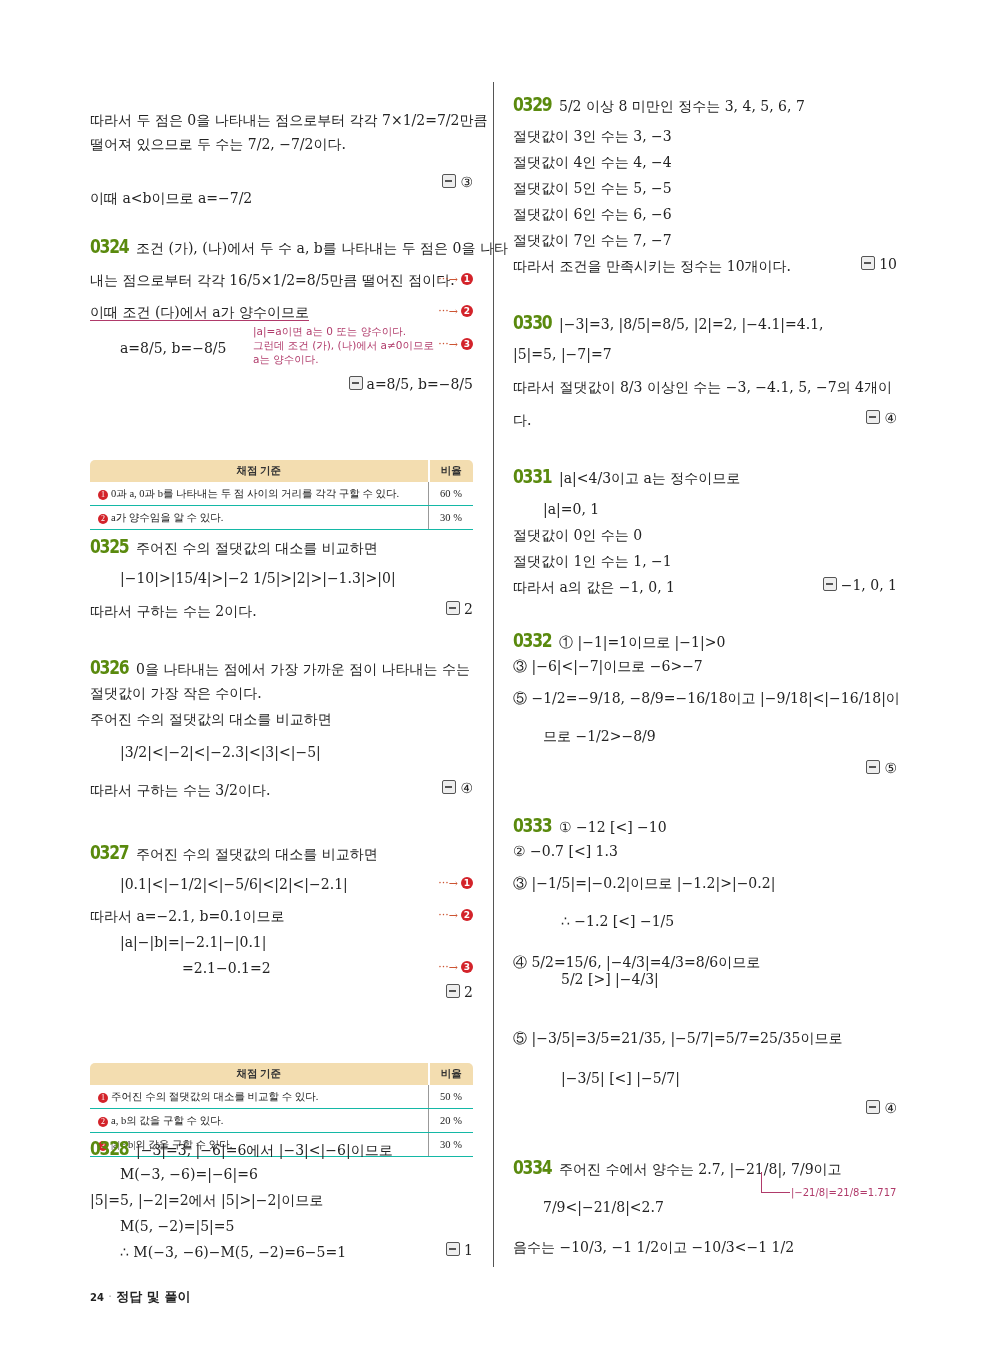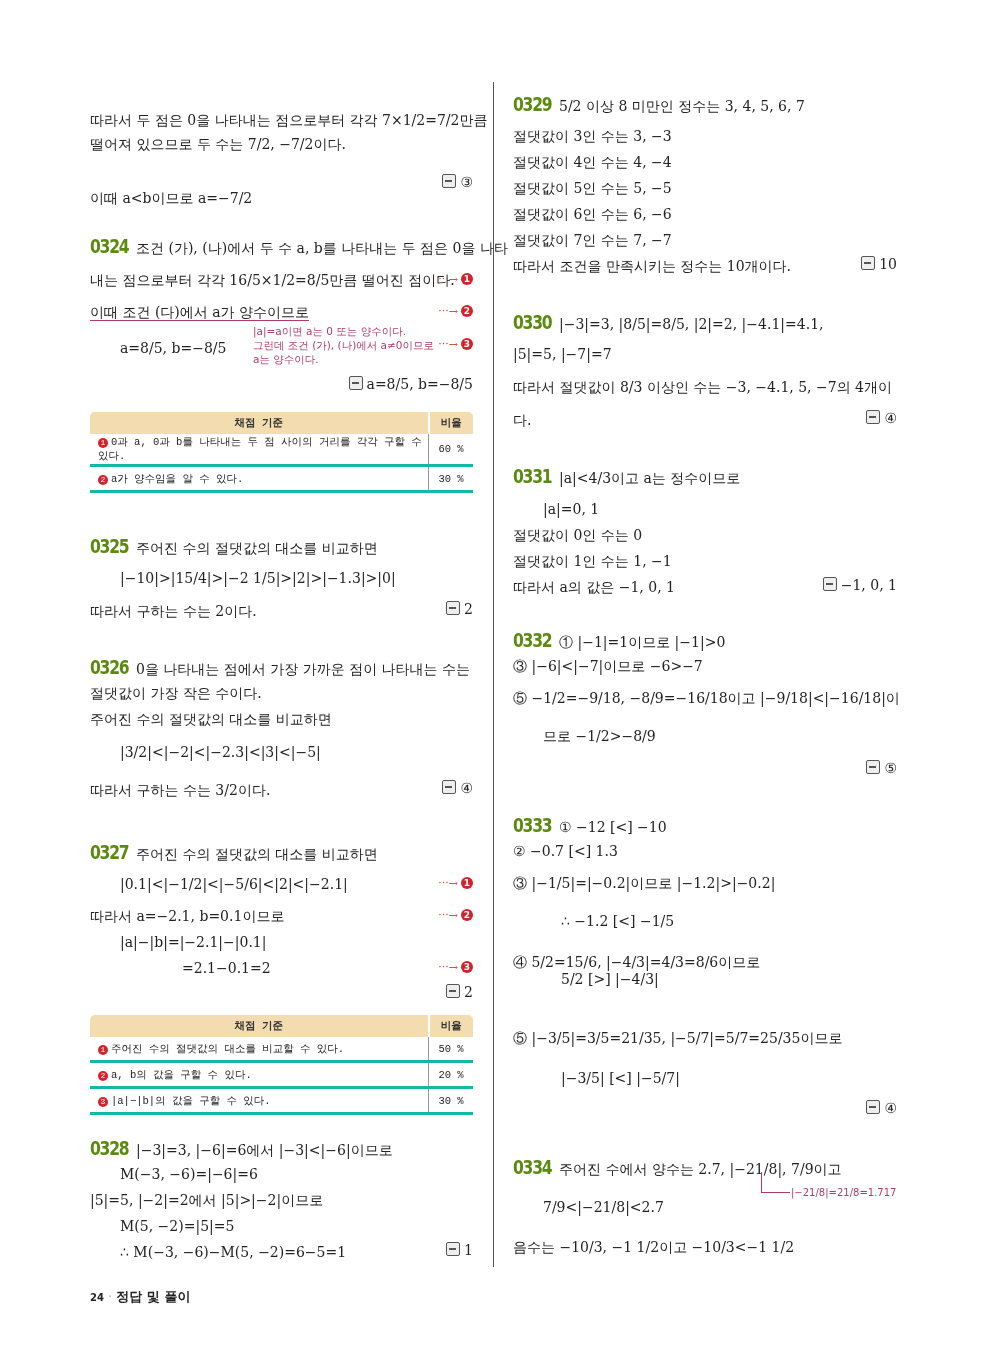--- a/index.html
+++ b/index.html
@@ -16,25 +16,25 @@
          letter-spacing:-1.5px; transform:scaleX(0.82); transform-origin:left center; display:inline-block; margin-right:-4px; }
   .num-wrap { display:inline-block; width:46px; }
   .ans { position:absolute; right:0; white-space:nowrap; }
   .ans-icon { display:inline-block; width:12px; height:12px; border:1.5px solid #555; border-radius:2px; vertical-align:-1px;
               margin-right:4px; position:relative; background:#eee; }
   .ans-icon::after { content:""; position:absolute; left:2px; top:5px; width:7px; height:1.5px; background:#555; }
   .mark { position:absolute; right:0; color:#c53; font-size:11px; white-space:nowrap; }
   .mark b { display:inline-block; width:12px; height:12px; border-radius:50%; background:#d3232a; color:#fff;
             font-size:9px; line-height:12px; text-align:center; font-family:"DejaVu Sans", sans-serif; margin-left:3px; vertical-align:1px; }
   .note { position:absolute; color:#b03a6a; font-size:10.5px; line-height:14px; font-family:"DejaVu Sans", sans-serif; }
-  table.crit { position:absolute; left:0; width:383px; border-collapse:collapse; font-family:Liberation Mono, monospace; font-size:10.5px; }
+  table.crit { position:absolute; left:0; width:383px; border-collapse:collapse; font-family:Liberation Serif, serif; font-size:10.5px;margin-top:48px; }
   table.crit th { background:#f3ddb0; font-weight:bold; height:20px; color:#333; }
   table.crit th:first-child { border-radius:5px 0 0 0; }
   table.crit th:last-child { border-radius:0 5px 0 0; border-left:2px solid #fff; }
-  table.crit td { height:21px; border-bottom:3px solid #14b8a6; padding-left:8px; color:#222; }
+  table.crit td { height:21px; border-bottom:1px solid #14b8a6; padding-left:8px; color:#222; }
   table.crit td.pct { width:36px; text-align:center; border-left:1px solid #999; padding:0 4px; }
   table.crit td .c { display:inline-block; width:10px; height:10px; border-radius:50%; background:#d3232a; color:#fff; font-size:8px;
                      line-height:10px; text-align:center; margin-right:3px; vertical-align:0; }
   .footer { position:absolute; left:90px; top:1288px; font-family:"DejaVu Sans", sans-serif; font-size:13px; white-space:nowrap; }
   .footer .pg { font-weight:bold; font-size:10px; }
   .underline-red { border-bottom:1.5px solid #b03a6a; }
 </style>
 </head>
 <body>
 

